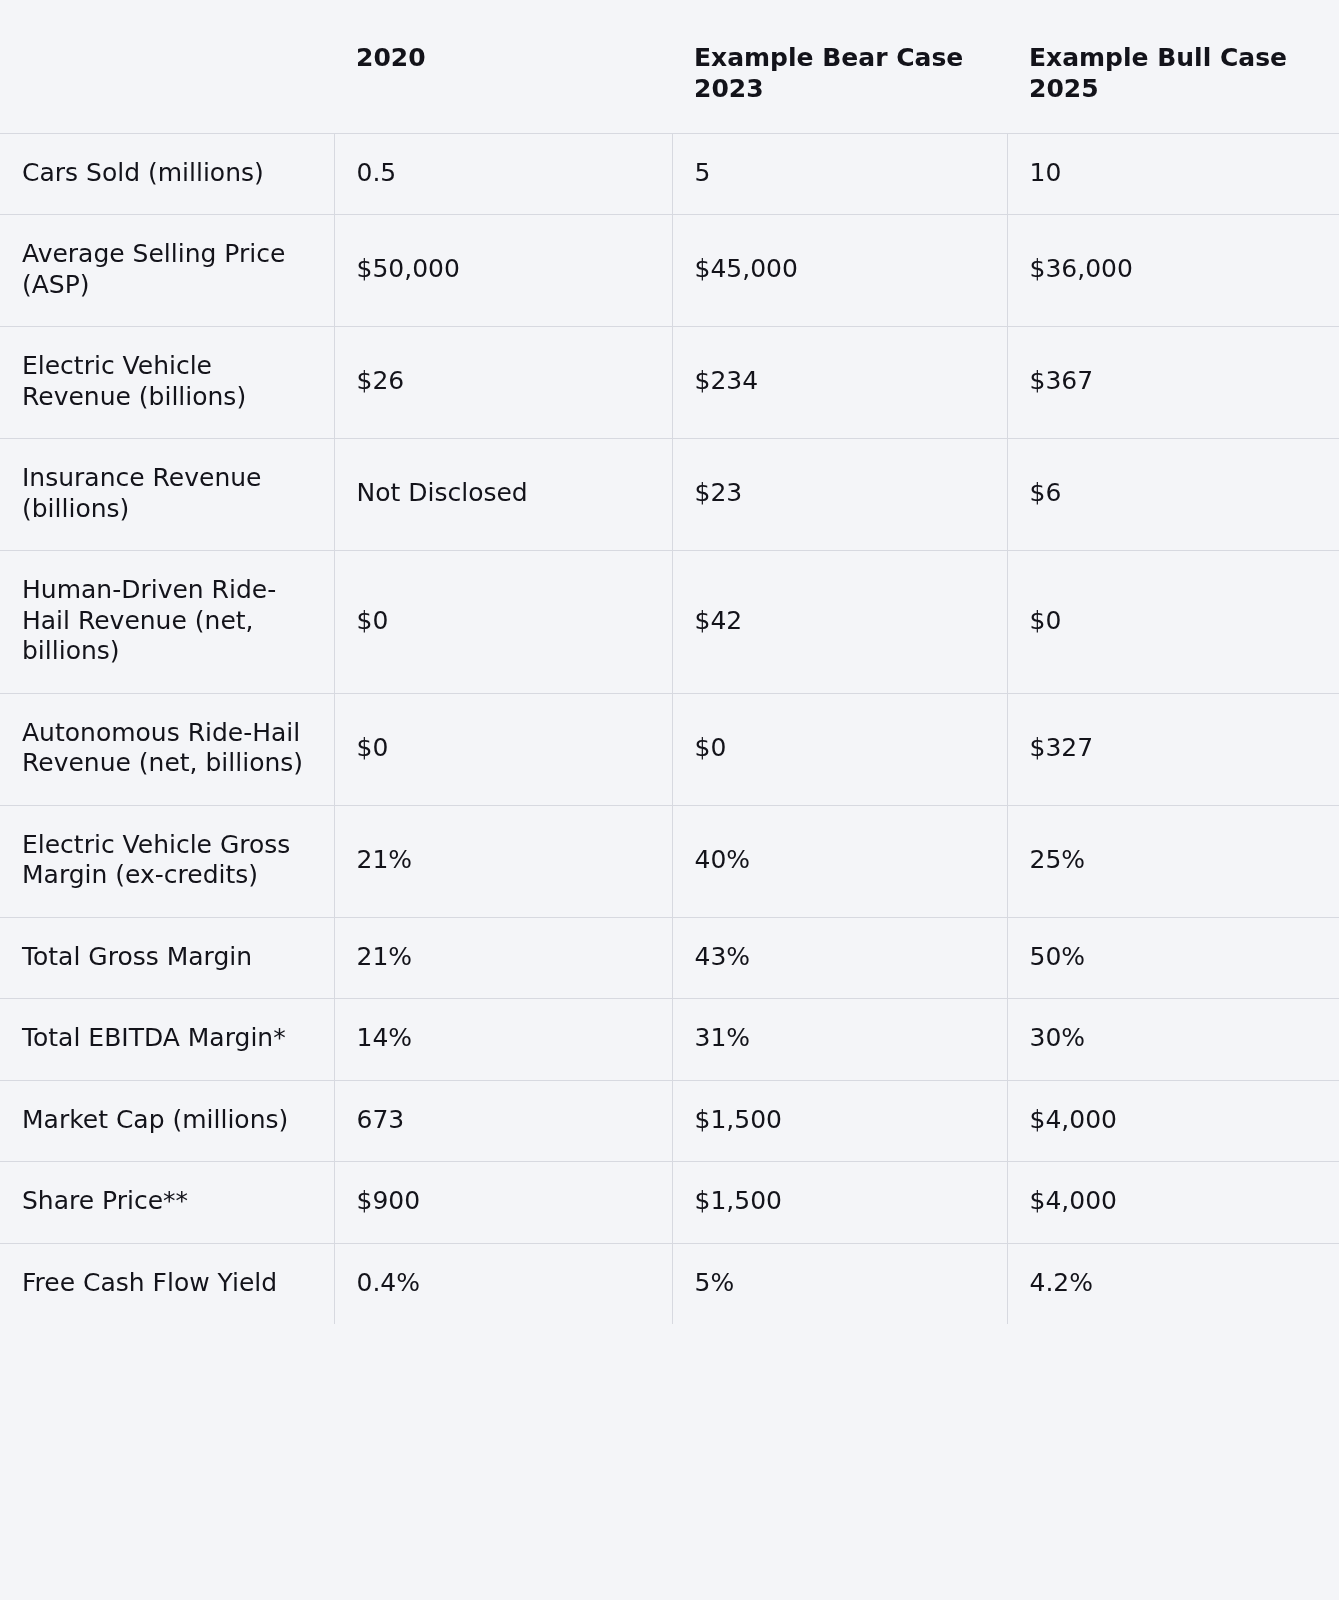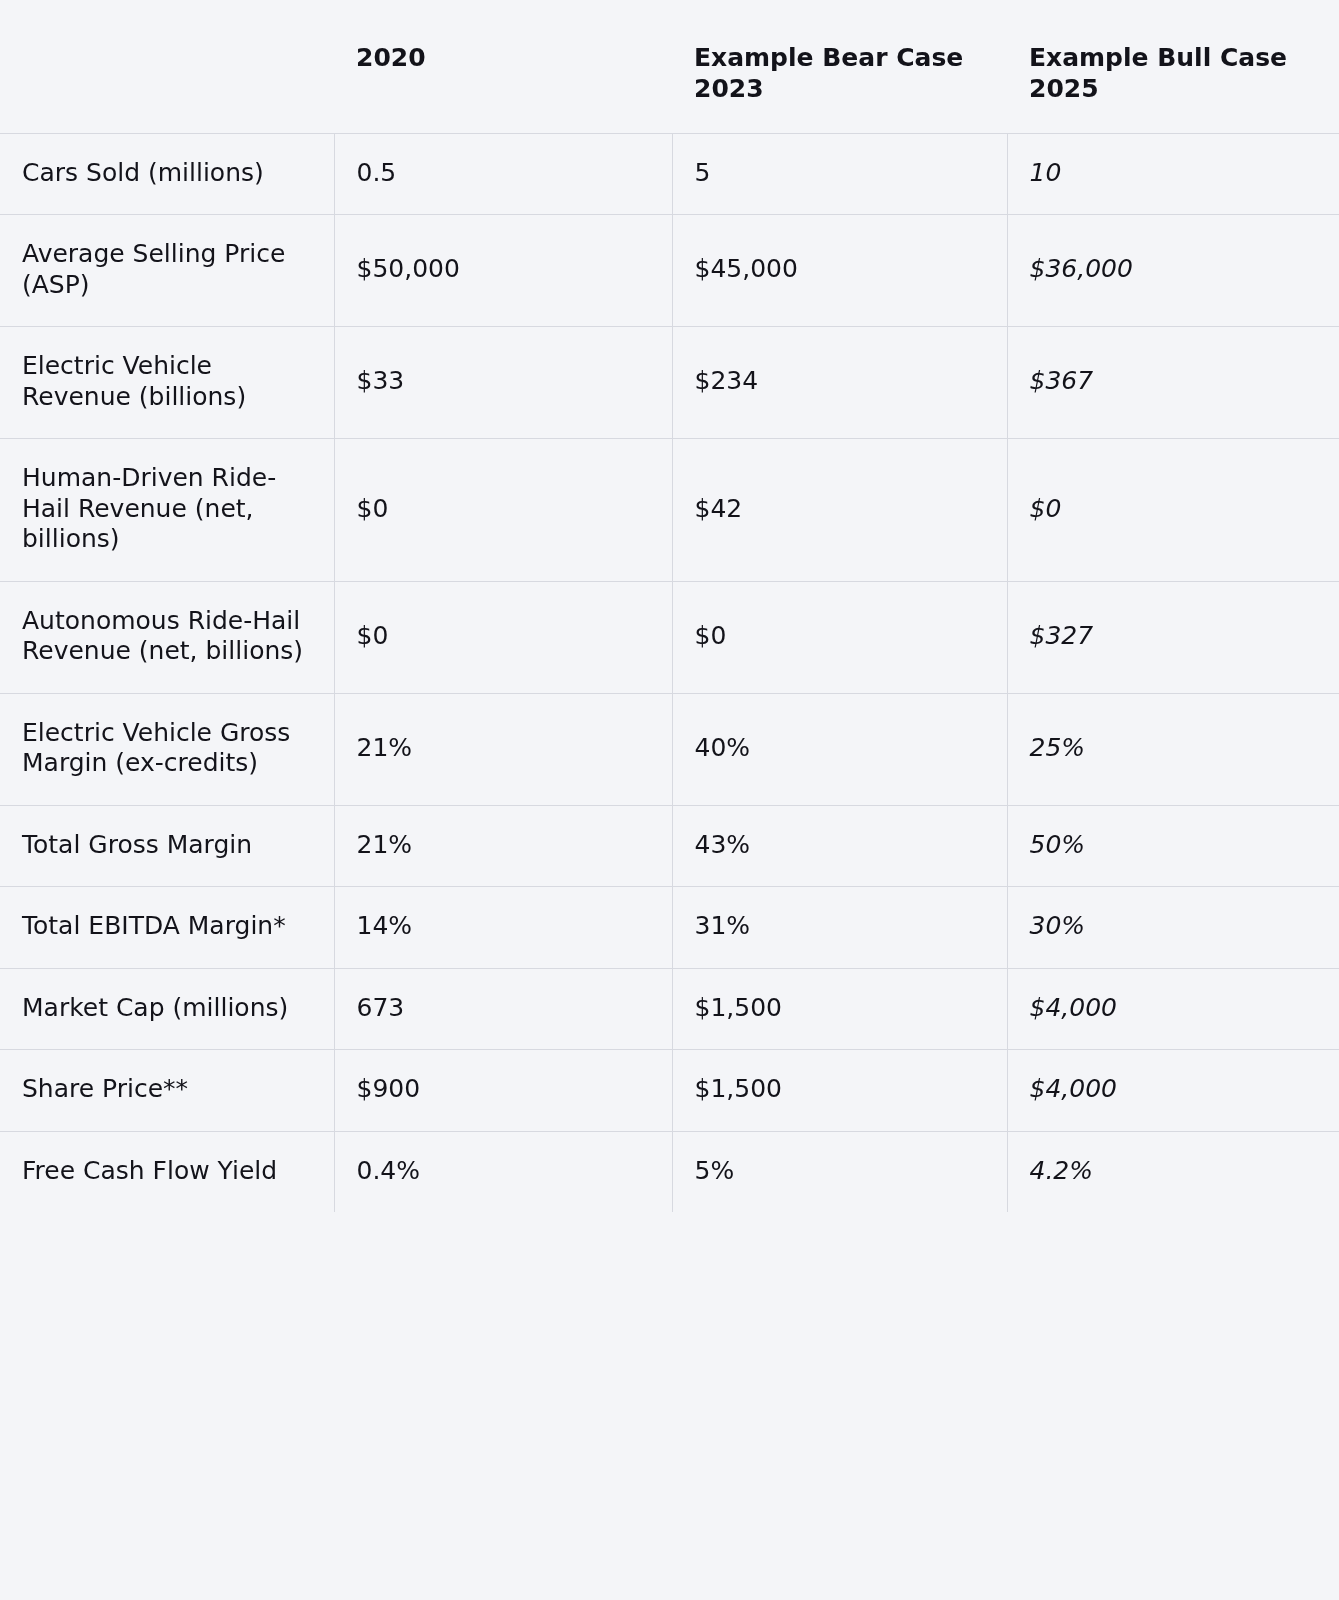--- a/index.html
+++ b/index.html
@@ -52,21 +52,20 @@
     color: #13131a;
     border-top: 1.5px solid #d7d9e0;
     border-right: 1.5px solid #d7d9e0;
     background: #f4f5f8;
   }
   tbody td.label-cell {
     border-right: 1.5px solid #d7d9e0;
   }
   tbody td.last-col {
     border-right: none;
-    font-style: italic;
   }
   tbody tr:first-child td {
     border-top: 1.5px solid #d7d9e0;
     margin-left: 21px;
   }
 </style>
 </head>
 <body>
 
 <div class="table-wrap">
@@ -93,23 +92,29 @@
         <td class="last-col">10</td>
       </tr>
       <tr>
         <td class="label-cell">Average Selling Price (ASP)</td>
         <td>$50,000</td>
         <td>$45,000</td>
         <td class="last-col">$36,000</td>
       </tr>
       <tr>
         <td class="label-cell">Electric Vehicle Revenue (billions)</td>
-        <td>$33</td>
+        <td>$26</td>
         <td>$234</td>
         <td class="last-col">$367</td>
+      </tr>
+      <tr>
+        <td class="label-cell">Insurance Revenue (billions)</td>
+        <td>Not Disclosed</td>
+        <td>$23</td>
+        <td class="last-col">$6</td>
       </tr>
       <tr>
         <td class="label-cell">Human-Driven Ride-Hail Revenue (net, billions)</td>
         <td>$0</td>
         <td>$42</td>
         <td class="last-col">$0</td>
       </tr>
       <tr>
         <td class="label-cell">Autonomous Ride-Hail Revenue (net, billions)</td>
         <td>$0</td>

